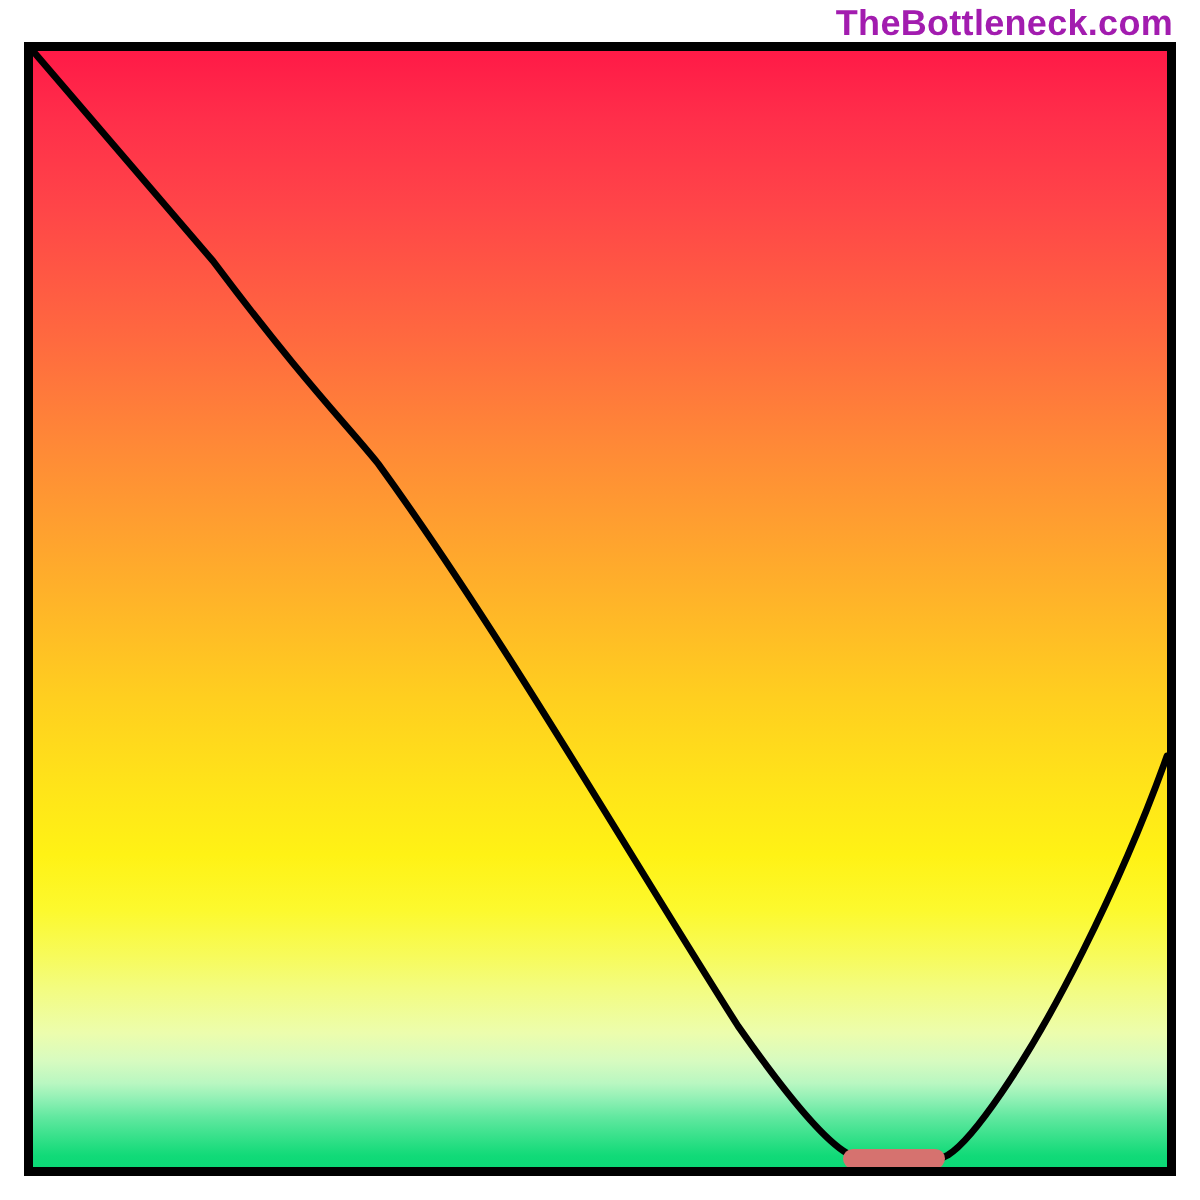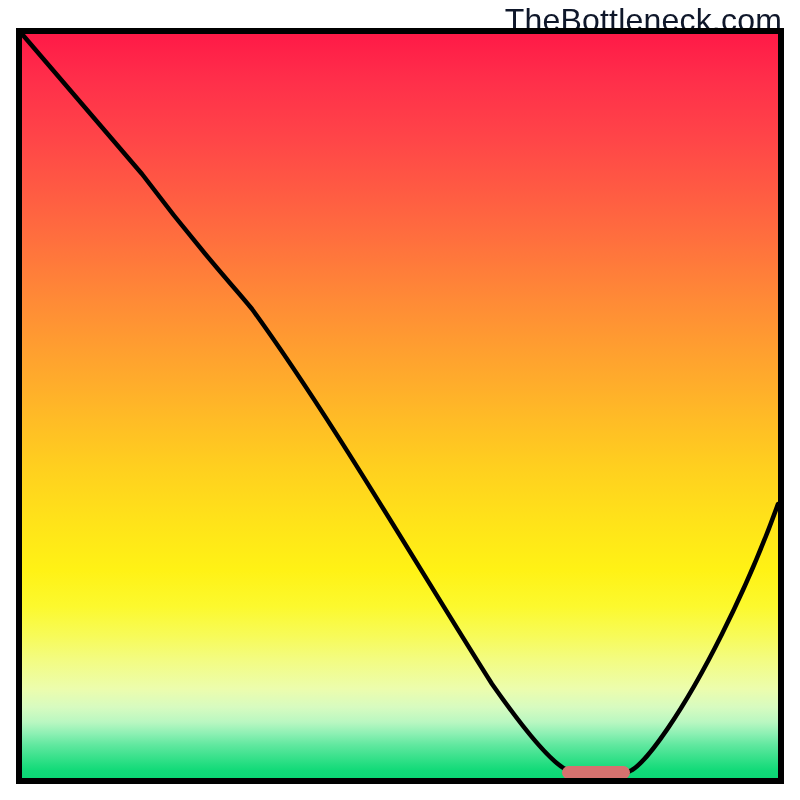--- a/index.html
+++ b/index.html
@@ -12,23 +12,23 @@
   }
   .canvas {
     position: relative;
     width: 800px;
     height: 800px;
   }
   .watermark {
     position: absolute;
     top: 2px;
     right: 18px;
-    font-size: 32px;
-    font-weight: 400;
-    color: #0f172a;
+    font-size: 24px;
+    font-weight: 700;
+    color: #a21caf;
     letter-spacing: 0.2px;
   }
   .plot-outer {
     position: absolute;
     left: 16px;
     top: 28px;
     width: 768px;
     height: 756px;
     border: 6px solid #000;
     box-sizing: border-box;

